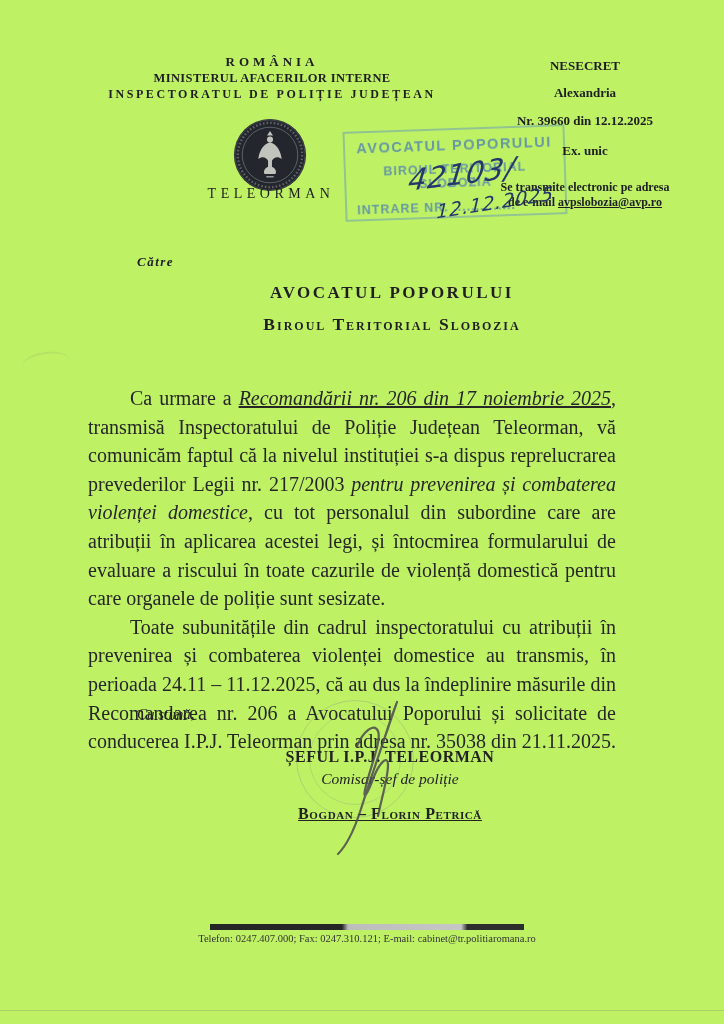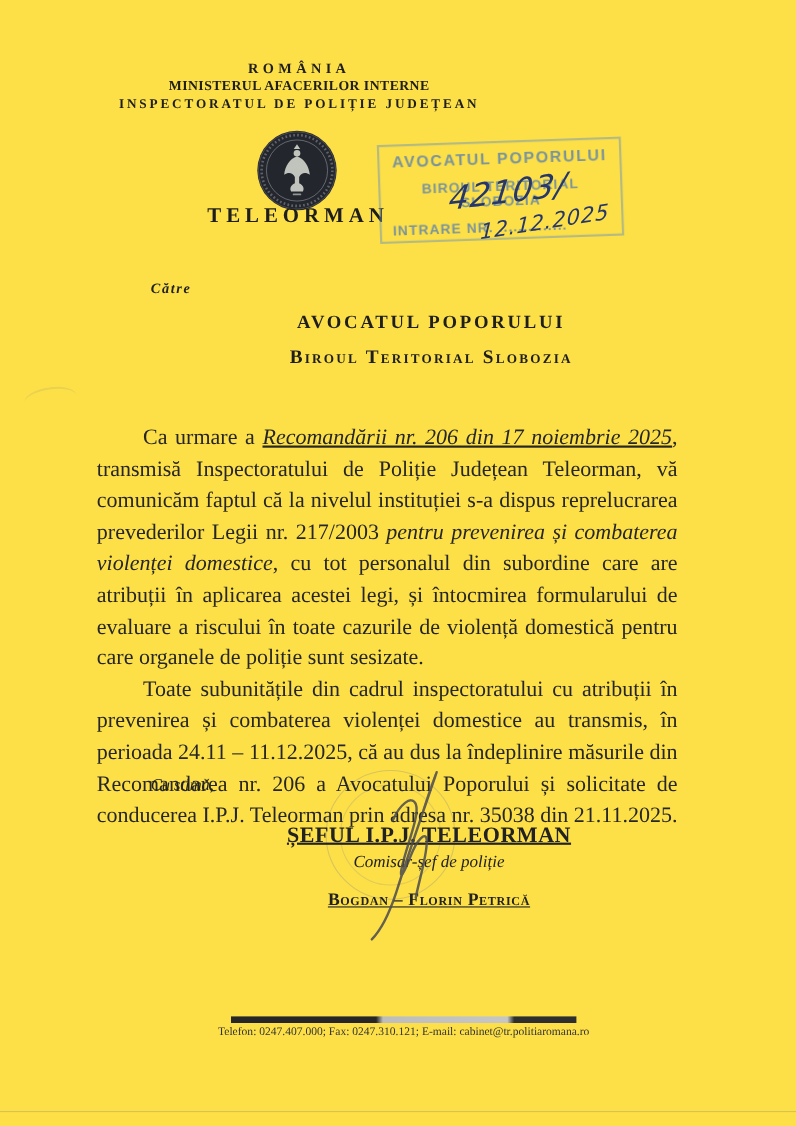--- a/index.html
+++ b/index.html
@@ -1,31 +1,31 @@
 <!DOCTYPE html>
 <html><head>
 <meta charset="utf-8">
 <style>
   html,body { margin:0; padding:0; background:#ffffff; }
   .page {
-    position:relative; width:724px; height:1024px; background:#fde047;
+    position:relative; width:724px; height:1024px; background:#bef264;
     overflow:hidden; font-family:"Liberation Serif", serif; color:#222;
   }
 
   
   .hdr-left { position:absolute; left:96px; top:54px; width:352px; text-align:center;
               font-weight:bold; color:#1e1e1e; }
   .hdr-l1 { font-size:13px; letter-spacing:4px; }
   .hdr-l2 { font-size:12.5px; letter-spacing:0.4px; margin-top:1px; }
   .hdr-l3 { font-size:12.5px; letter-spacing:0.5px; margin-top:1px; }
   .hdr-l4 { font-size:12px; letter-spacing:2.6px; margin-top:1px;text-align:center; }
 
   .emblem { position:absolute; left:231px; top:116px; width:78px; height:78px; }
   .county { position:absolute; left:186px; top:186px; width:170px; text-align:center;
-            font-weight:bold; font-size:19px; letter-spacing:4.5px; color:#1e1e1e; }
+            font-weight:normal; font-size:14px; letter-spacing:4.5px; color:#1e1e1e; }
 
   
   .hdr-right { position:absolute; left:455px; top:58px; width:260px; text-align:center;
                font-weight:bold; color:#1e1e1e; font-size:13px; z-index:2; }
   .meta-city { margin-top:11px; }
   .meta-reg  { margin-top:12px; }
   .meta-copy { margin-top:14px; }
   .meta-tr1  { margin-top:21px; font-size:12px; line-height:15px; }
   .meta-tr2  { font-size:12px; line-height:15px; }
   .email-underline { text-decoration:underline; }
@@ -63,21 +63,21 @@
   
   .body-text { position:absolute; left:88px; top:384px; width:528px; font-size:20px;
                line-height:28.6px; text-align:justify; color:#262626; }
   .body-text p { margin:0; text-indent:42px; }
   .seg-iu { font-style:italic; text-decoration:underline; }
   .seg-i  { font-style:italic; }
 
   
   .closing  { position:absolute; left:137px; top:706px; font-style:italic; font-size:15px; }
   .sigblock { position:absolute; left:245px; top:748px; width:290px; text-align:center; color:#222; z-index:3; }
-  .sig-title { font-weight:bold; font-size:20px; letter-spacing:0.5px;text-decoration:underline; }
+  .sig-title { font-weight:bold; font-size:16px; letter-spacing:0.5px; }
   .sig-rank  { font-style:italic; font-size:15.5px; margin-top:4px;text-align:center; }
   .sig-name  { font-weight:bold; font-size:16px; font-variant:small-caps; letter-spacing:0.6px; margin-top:17px;text-decoration:underline; }
 
   .round-stamp { position:absolute; left:296px; top:700px; width:116px; height:116px;
                  border-radius:50%; border:1.5px solid rgba(115,115,155,0.26); z-index:1; }
   .round-stamp::after { content:""; position:absolute; left:12px; top:12px; right:12px; bottom:12px;
                  border-radius:50%; border:1px solid rgba(115,115,155,0.2); }
   .sig-svg { position:absolute; left:300px; top:690px; z-index:4; }
 
   
@@ -110,20 +110,28 @@
     <circle cx="40" cy="40" r="28.5" fill="none" stroke="#9aa0a8" stroke-width="0.9" opacity="0.55"></circle>
     <g fill="#cfd2ca" opacity="0.92">
       <path d="M40 15.5 l3 4.5 h-6 z"></path>
       <circle cx="40" cy="24" r="3.1"></circle>
       <path d="M40 27 C33 29 29 36 28 44 C32 41 36 42 38 46 L38 52 C34 54 33 57 34.5 59.5 L45.5 59.5 C47 57 46 54 42 52 L42 46 C44 42 48 41 52 44 C51 36 47 29 40 27 Z"></path>
       <rect x="36" y="61.5" width="8" height="1.6" rx="0.8" opacity="0.7"></rect>
     </g>
   </svg>
   <div class="county">TELEORMAN</div>
 
+  <div class="hdr-right">
+    <div>NESECRET</div>
+    <div class="meta-city">Alexandria</div>
+    <div class="meta-reg">Nr. 39660 din 12.12.2025</div>
+    <div class="meta-copy">Ex. unic</div>
+    <div class="meta-tr1">Se transmite electronic pe adresa</div>
+    <div class="meta-tr2"><span>de e-mail </span><span class="email-underline">avpslobozia@avp.ro</span></div>
+  </div>
 
   <div class="stamp">
     <div class="stamp-l1">AVOCATUL POPORULUI</div>
     <div class="stamp-l2">BIROUL TERITORIAL SLOBOZIA</div>
     <div class="stamp-l3"><span>INTRARE NR.</span> <span>..............</span></div>
   </div>
   <div class="hw-number">42103/</div>
   <div class="hw-date">12.12.2025</div>
 
   <div class="smudge"></div>

